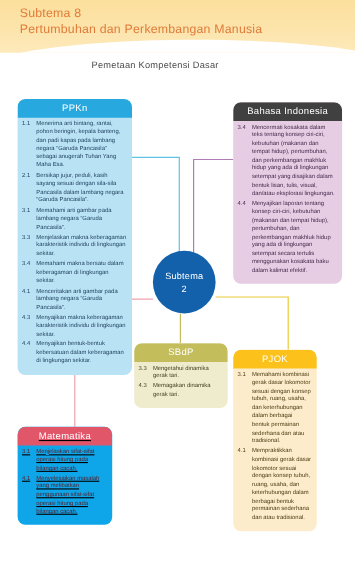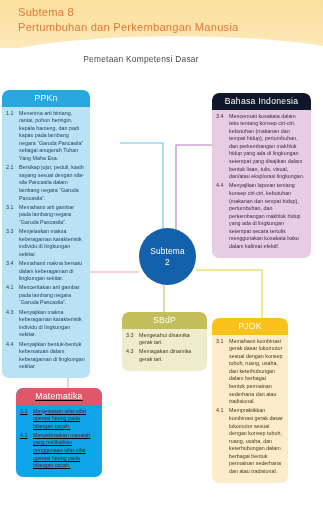--- a/index.html
+++ b/index.html
@@ -60,27 +60,27 @@
     padding: 3.2px 2px 3.4px;
     letter-spacing: .3px;
     border-radius: 7px 7px 0 0;
   }
   .box-body { padding: 3px 5px 6px 4px; }
   .kd { display: flex; font-size: 5.35px; line-height: 1.42; margin-bottom: 1.6px; }
   .kd-num { width: 13px; flex: 0 0 13px; }
   .kd-txt { flex: 1; }
 
   
-  #box-ppkn { left: 2px; top: 90px; width: 88px; background: #b9e2f5; }
+  #box-ppkn { left: 16px; top: 90px; width: 104px; background: #b9e2f5; }
   #box-ppkn .box-title { background: #27a9e0; color: #ffffff; }
   #box-ppkn .box-body { color: #1c3d5a; }
 
   
   #box-bindo { left: 212px; top: 93px; width: 99px; background: #e6cde3; }
-  #box-bindo .box-title { background: #0f172a; color: #ffffff; }
+  #box-bindo .box-title { background: #404040; color: #ffffff; }
   #box-bindo .box-body { color: #43284a; }
 
   
   #box-sbdp { left: 122px; top: 312px; width: 85px; background: #eeeccd; }
   #box-sbdp .box-title { background: #c3bd5c; color: #ffffff; }
   #box-sbdp .box-body { color: #3e3d1c; }
 
   
   #box-pjok { left: 212px; top: 318px; width: 76px; background: #fdeccb; }
   #box-pjok .box-title { background: #fcc21b; color: #ffffff; }

